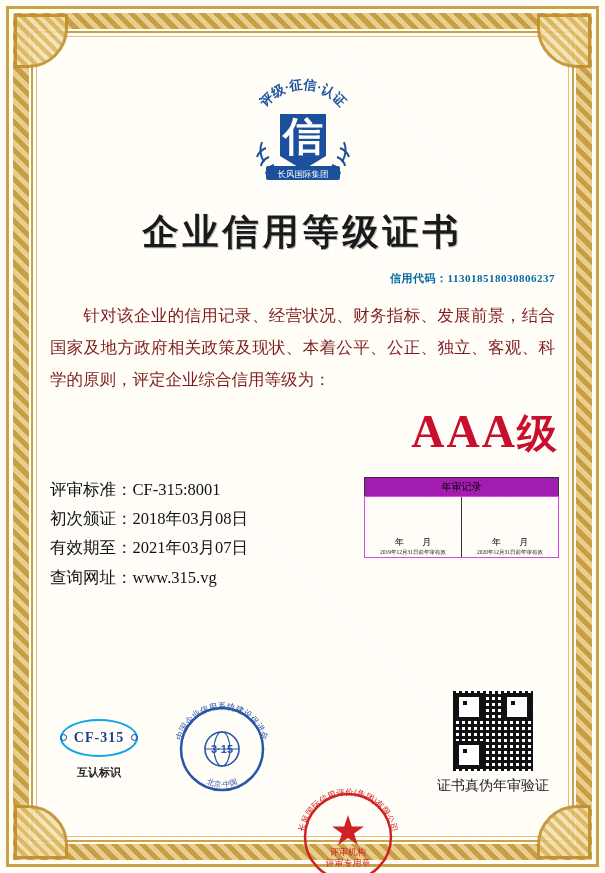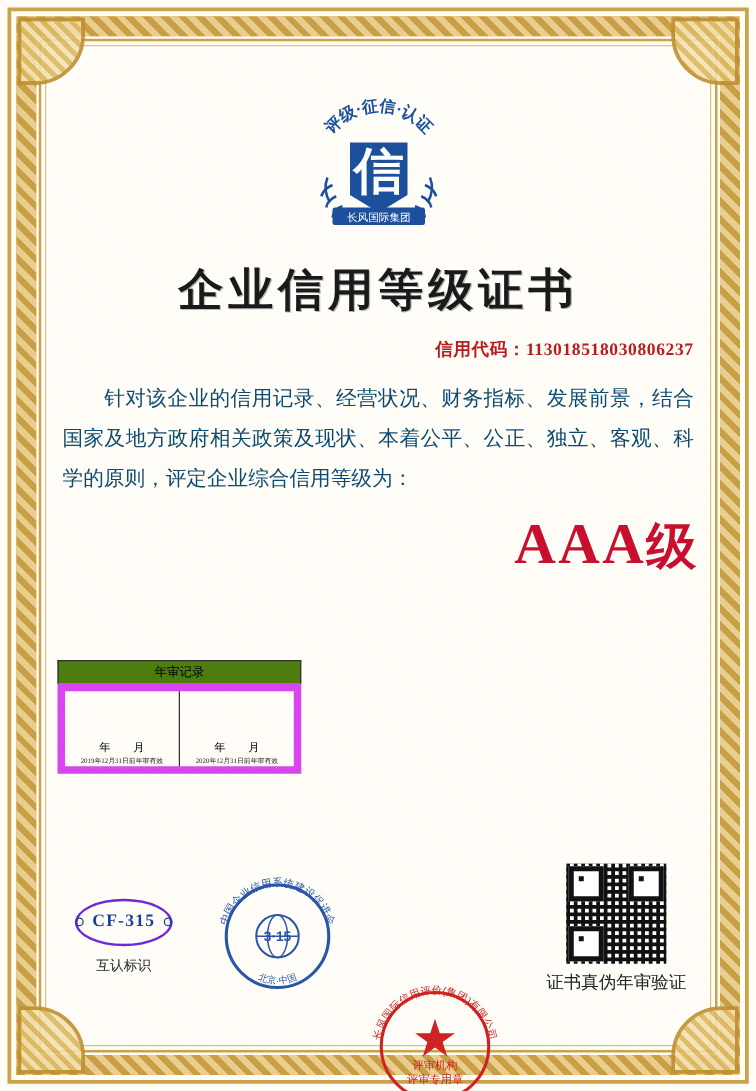--- a/index.html
+++ b/index.html
@@ -104,41 +104,41 @@
     font-weight: bold;
     font-size: 36px;
     letter-spacing: 4px;
     color: #1a1a1a;
     margin-top: 10px;
     text-shadow: 1px 1px 0 #bbb;
   }
 
   .credit-code {
     text-align: right;
-    font-size: 14px;
-    font-weight: bold;
-    color: #b91c1c;
+    font-size: 11px;
+    font-weight: bold;
+    color: #0369a1;
     margin-top: 14px;
     padding-right: 4px;
     letter-spacing: 0.5px;
   }
 
   .company-name {
     font-size: 27px;
     font-weight: bold;
     color: #111;
     margin-top: 16px;
     letter-spacing: 1px;
     padding-left: 12px;
   }
 
   .body-text {
     margin-top: 14px;
     font-size: 16.5px;
-    color: #0c4a6e;
+    color: #7f1d1d;
     line-height: 1.95;
     text-align: justify;
     padding: 0 4px;
   }
   .body-text .indent { display: inline-block; width: 33px; }
 
   .grade {
     text-align: right;
     margin-top: 8px;
     font-size: 46px;
@@ -166,26 +166,25 @@
   .review-box {
     width: 195px;
     margin-top: 2px;
   }
   .review-title {
     border: 1px solid #333;
     border-bottom: none;
     font-size: 10px;
     text-align: center;
     padding: 2px 0;
-    background: #4d7c0f;
-    margin-top: 48px;
+    background: #a21caf;
   }
   .review-cells {
     display: flex;
-    border: 6px solid #d946ef;
+    border: 1px solid #d946ef;
     height: 60px;
   }
   .review-cell {
     flex: 1;
     position: relative;
     display: flex;
     flex-direction: column;
     justify-content: flex-end;
     align-items: center;
   }
@@ -206,21 +205,21 @@
     text-align: center;
   }
 
   .seal-cf {
     left: 14px;
     top: 28px;
   }
   .cf-oval {
     width: 74px;
     height: 34px;
-    border: 2px solid #6d28d9;
+    border: 2px solid #0ea5e9;
     border-radius: 50%;
     color: #1c3f94;
     font-size: 14px;
     font-weight: bold;
     letter-spacing: 1px;
     display: flex;
     align-items: center;
     justify-content: center;
     position: relative;
   }
@@ -231,20 +230,21 @@
     border: 1.5px solid #1c3f94;
     border-radius: 50%;
     top: 13px;
   }
   .cf-oval::before { left: -2px; }
   .cf-oval::after { right: -2px; }
   .cf-caption {
     font-size: 11px;
     color: #222;
     margin-top: 8px;
+    font-weight: bold;
   }
 
   .seal-round {
     width: 86px;
     height: 86px;
     border-radius: 50%;
     position: relative;
   }
   .seal-blue {
     left: 126px;
@@ -349,20 +349,34 @@
     </div>
 
 
     <div class="body-text"><span class="indent"></span><span>针对该企业的信用记录、经营状况、财务指标、发展前景，结合国家及地方政府相关政策及现状、本着公平、公正、独立、客观、科学的原则，评定企业综合信用等级为：</span></div>
 
     <div class="grade">
       <span>AAA</span><span class="grade-suffix">级</span>
     </div>
 
     <div class="lower">
+      <div class="details">
+        <div>
+          <span>评审标准：</span><span>CF-315:8001</span>
+        </div>
+        <div>
+          <span>初次颁证：</span><span>2018年03月08日</span>
+        </div>
+        <div>
+          <span>有效期至：</span><span>2021年03月07日</span>
+        </div>
+        <div>
+          <span>查询网址：</span><span>www.315.vg</span>
+        </div>
+      </div>
 
       <div class="review-box">
         <div class="review-title">年审记录</div>
         <div class="review-cells">
           <div class="review-cell">
             <div class="cell-ym">年  月</div>
             <div class="cell-note">2019年12月31日前年审有效</div>
           </div>
           <div class="review-cell">
             <div class="cell-ym">年  月</div>

